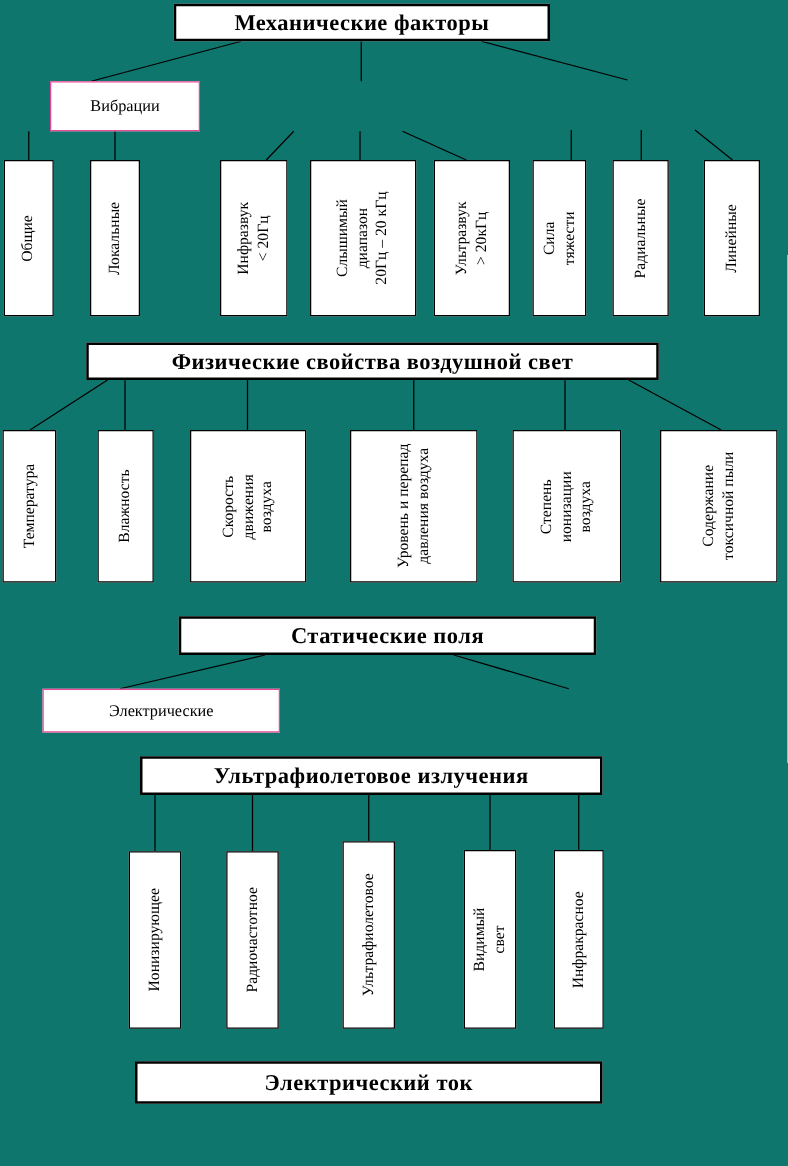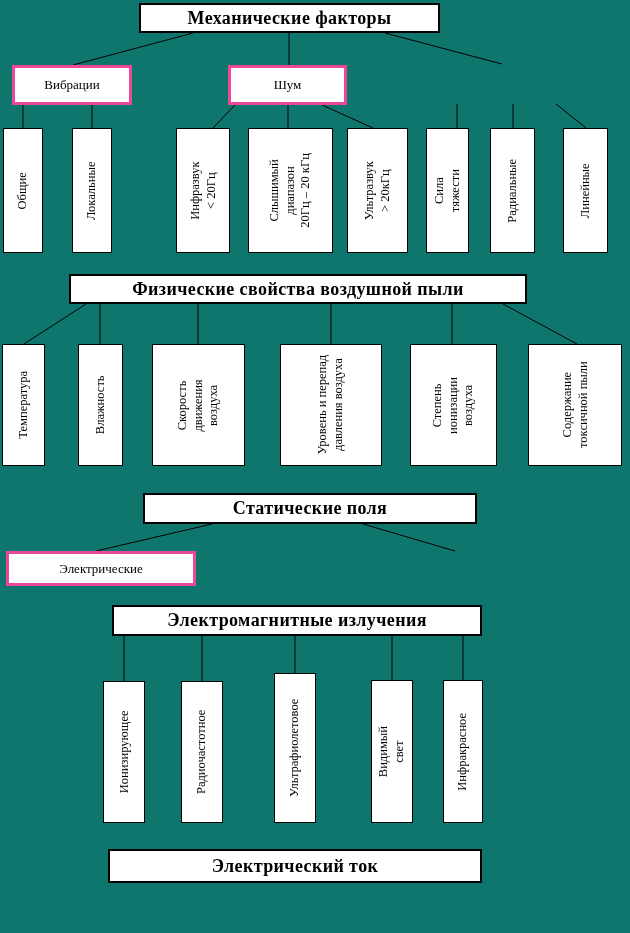--- a/index.html
+++ b/index.html
@@ -19,26 +19,27 @@
     background:#fff;
     display:flex; align-items:center; justify-content:center;
     font-weight:bold;
     font-size:18px;
     letter-spacing:0.4px;
     text-align:center;
     box-sizing:border-box;
   }
   .mbox {
     position:absolute;
-    border:3px solid #ec4899;
+    border:1px solid #ec4899;
     background:#fff;
     display:flex; align-items:center; justify-content:center;
     font-size:13px;
     text-align:center;
     box-sizing:border-box;
+    margin-left:28px;
   }
   .vbox {
     position:absolute;
     border:1px solid #000;
     background:#fff;
     display:flex; align-items:center; justify-content:center;
     box-sizing:border-box;
   }
   .vlabel {
     display:block;
@@ -90,21 +91,20 @@
     <line x1="124" y1="636" x2="124" y2="681"></line>
     <line x1="202" y1="636" x2="202" y2="681"></line>
     <line x1="295" y1="636" x2="295" y2="673"></line>
     <line x1="392" y1="636" x2="392" y2="680"></line>
     <line x1="463" y1="636" x2="463" y2="680"></line>
   </svg>
 
   <div class="hbox" style="left:139px; top:3px; width:301px; height:30px;">Механические факторы</div>
 
   <div class="mbox" style="left:12px; top:65px; width:120px; height:40px;">Вибрации</div>
-  <div class="mbox" style="left:228px; top:65px; width:119px; height:40px;">Шум</div>
 
   <div class="vbox" style="left:3px; top:128px; width:40px; height:125px;">
     <span class="vlabel">Общие</span>
   </div>
   <div class="vbox" style="left:72px; top:128px; width:40px; height:125px;">
     <span class="vlabel">Локальные</span>
   </div>
   <div class="vbox" style="left:176px; top:128px; width:54px; height:125px;">
     <span class="vlabel">Инфразвук
 &lt; 20Гц</span>
@@ -121,21 +121,21 @@
   <div class="vbox" style="left:426px; top:128px; width:43px; height:125px;">
     <span class="vlabel">Сила тяжести</span>
   </div>
   <div class="vbox" style="left:490px; top:128px; width:45px; height:125px;">
     <span class="vlabel">Радиальные</span>
   </div>
   <div class="vbox" style="left:563px; top:128px; width:45px; height:125px;">
     <span class="vlabel">Линейные</span>
   </div>
 
-  <div class="hbox" style="left:69px; top:274px; width:458px; height:30px;">Физические свойства воздушной пыли</div>
+  <div class="hbox" style="left:69px; top:274px; width:458px; height:30px;">Физические свойства воздушной свет</div>
 
   <div class="vbox" style="left:2px; top:344px; width:43px; height:122px;">
     <span class="vlabel">Температура</span>
   </div>
   <div class="vbox" style="left:78px; top:344px; width:45px; height:122px;">
     <span class="vlabel">Влажность</span>
   </div>
   <div class="vbox" style="left:152px; top:344px; width:93px; height:122px;">
     <span class="vlabel">Скорость движения
 воздуха</span>
@@ -149,21 +149,21 @@
 воздуха</span>
   </div>
   <div class="vbox" style="left:528px; top:344px; width:94px; height:122px;">
     <span class="vlabel">Содержание
 токсичной пыли</span>
   </div>
 
   <div class="hbox" style="left:143px; top:493px; width:334px; height:31px;">Статические поля</div>
   <div class="mbox" style="left:6px; top:551px; width:190px; height:35px;">Электрические</div>
 
-  <div class="hbox" style="left:112px; top:605px; width:370px; height:31px;">Электромагнитные излучения</div>
+  <div class="hbox" style="left:112px; top:605px; width:370px; height:31px;">Ультрафиолетовое излучения</div>
 
   <div class="vbox" style="left:103px; top:681px; width:42px; height:142px;">
     <span class="vlabel">Ионизирующее</span>
   </div>
   <div class="vbox" style="left:181px; top:681px; width:42px; height:142px;">
     <span class="vlabel">Радиочастотное</span>
   </div>
   <div class="vbox" style="left:274px; top:673px; width:42px; height:150px;">
     <span class="vlabel">Ультрафиолетовое</span>
   </div>

